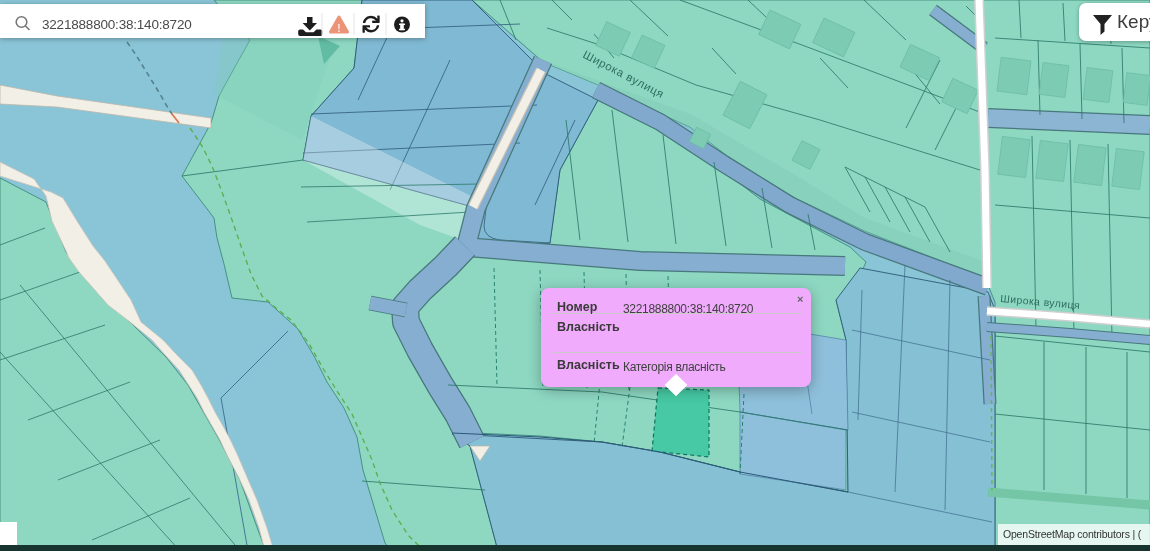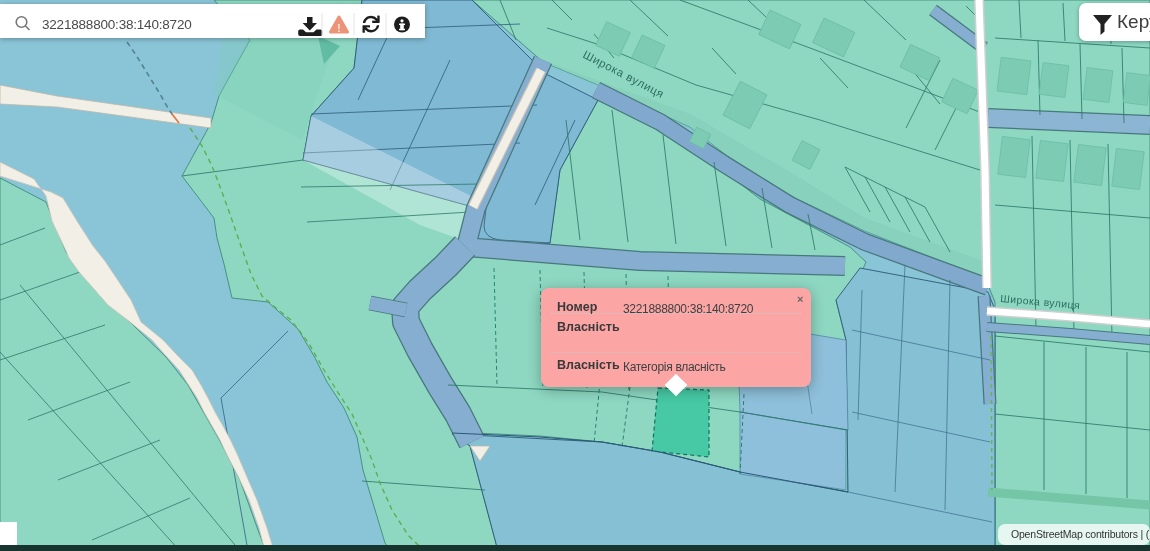--- a/index.html
+++ b/index.html
@@ -2,27 +2,27 @@
 <html><head>
 <meta charset="utf-8">
 <style>
   html,body{margin:0;padding:0;}
   body{width:1150px;height:551px;overflow:hidden;font-family:"Liberation Sans",sans-serif;position:relative;background:#84b5d1;}
   #map{position:absolute;left:0;top:0;width:1150px;height:551px;display:block;}
   .searchbar{position:absolute;left:0;top:4px;width:425px;height:34px;background:#fff;box-shadow:0 1px 5px rgba(0,0,0,.3);}
   .q{font-size:13.5px;color:#4a4a4a;letter-spacing:-0.2px;position:absolute;left:42px;top:13px;}
   .btn{position:absolute;left:1079px;top:3px;width:85px;height:38px;background:#fff;border-radius:7px;box-shadow:0 1px 4px rgba(0,0,0,.3);}
   .btn .t{font-size:19px;color:#3d3d3d;position:absolute;left:38px;top:8px;}
-  .popup{position:absolute;left:541px;top:288px;width:270px;height:99px;background:#fca5a5;border-radius:8px;box-shadow:0 3px 14px rgba(0,0,0,.3);font-size:12px;color:#404040;}
+  .popup{position:absolute;left:541px;top:288px;width:270px;height:99px;background:#f0abfc;border-radius:8px;box-shadow:0 3px 14px rgba(0,0,0,.3);font-size:12px;color:#404040;}
   .popup .tip{position:absolute;left:127px;top:89px;width:16px;height:16px;background:#fff;transform:rotate(45deg);}
   .lbl{position:absolute;left:16px;font-weight:bold;color:#3a3a3a;font-size:12.5px;}
   .val{position:absolute;left:82px;line-height:16px;letter-spacing:-0.3px;}
   .dotline{position:absolute;left:10px;width:250px;border-top:1px dotted #c9c9c9;}
   .x{position:absolute;left:256px;top:5px;font-size:11px;color:#666;font-weight:bold;}
-  .attr{position:absolute;left:998px;top:524px;width:152px;height:21px;background:rgba(255,255,255,.78);font-size:10.5px;color:#333;line-height:21px;padding-left:13px;letter-spacing:-0.2px;box-sizing:border-box;white-space:nowrap;overflow:hidden;border-radius:7px;}
+  .attr{position:absolute;left:998px;top:524px;width:152px;height:21px;background:rgba(255,255,255,.78);font-size:10.5px;color:#333;line-height:21px;padding-left:5px;letter-spacing:-0.2px;box-sizing:border-box;white-space:nowrap;overflow:hidden;}
 </style>
 </head>
 <body>
 <svg id="map" viewBox="0 0 1150 551">
   <rect x="0" y="0" width="1150" height="551" fill="#8ac4d7"></rect>
 
   <polygon points="0,178 46,202 66,252 94,289 131,323 166,357 188,385 204,413 220,441 240,480 258,530 266,551 0,551" fill="#8ed8c2" stroke="#35836f" stroke-width="0.8"></polygon>
   <g stroke="#2c7a69" stroke-width="0.8">
     <line x1="0" y1="245" x2="45" y2="228"></line>
     <line x1="0" y1="300" x2="80" y2="272"></line>

